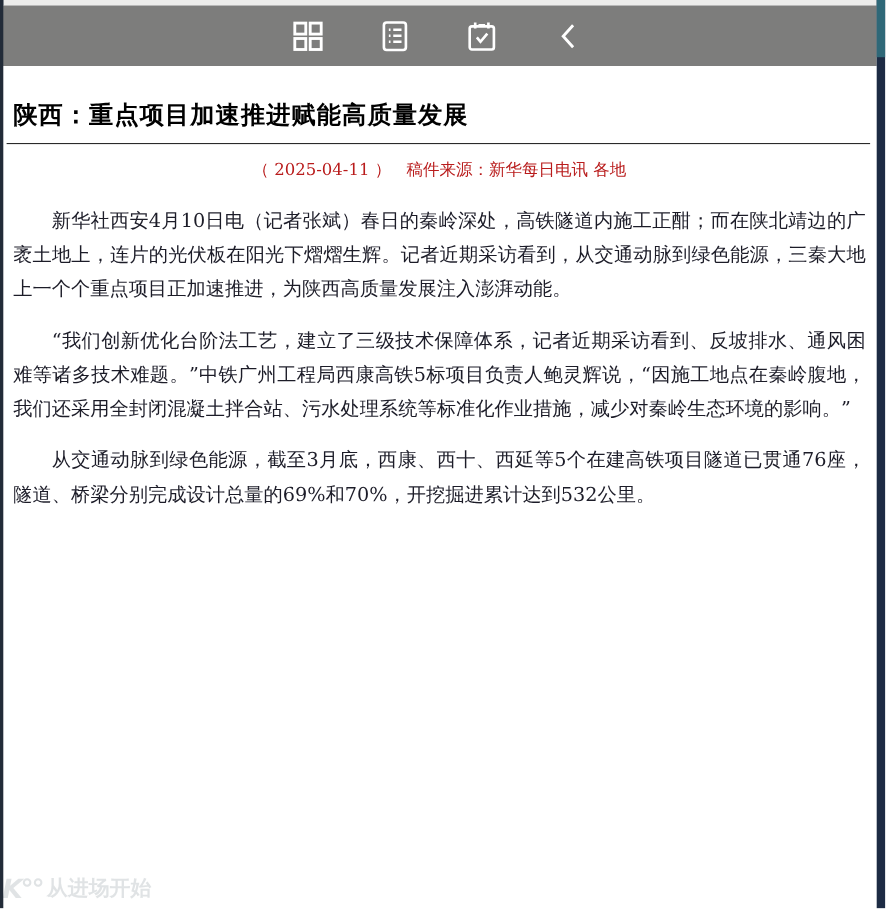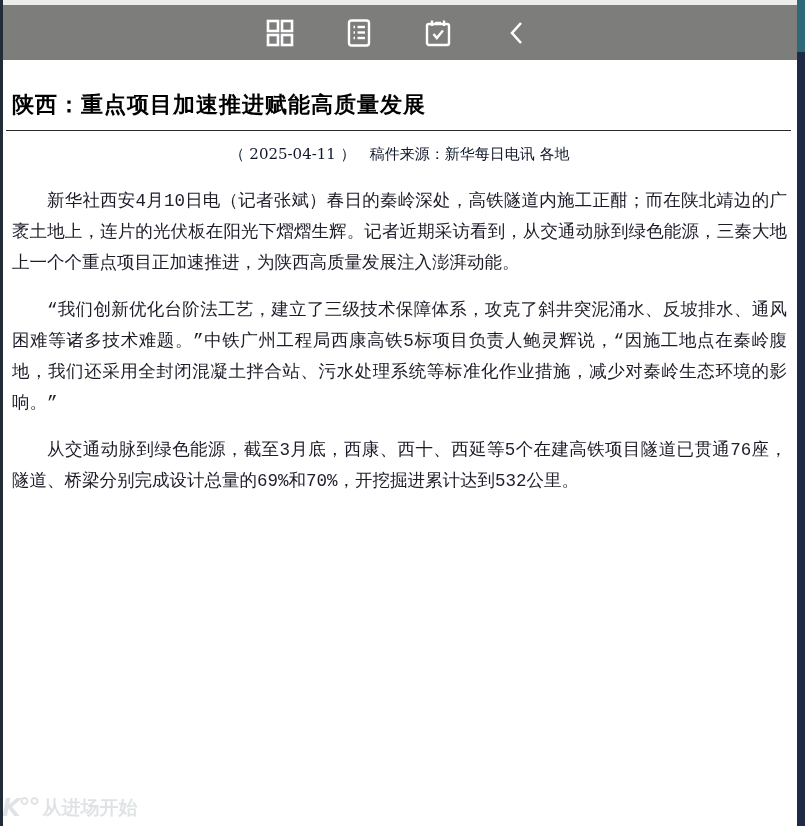--- a/index.html
+++ b/index.html
@@ -79,31 +79,30 @@
     letter-spacing: 1px;
   }
   .title-rule {
     border: none;
     border-top: 1px solid #2a2a2a;
     margin: 0 -4px 14px -6px;
   }
   .meta-line {
     text-align: center;
     font-size: 15px;
-    color: #0f172a;
+    color: #b91c1c;
     margin-bottom: 22px;
   }
   .meta-line .date-paren { margin-right: 14px; }
   .article-body p {
     font-size: 17.5px;
     line-height: 31px;
     text-indent: 2em;
     margin: 0 0 16px 0;
     text-align: justify;
-    font-family: Liberation Mono, monospace;
   }
   
   .watermark {
     position: absolute;
     left: 2px;
     bottom: 4px;
     display: flex;
     align-items: center;
     gap: 4px;
     opacity: 0.18;
@@ -166,21 +165,21 @@
   </div>
 
   <div class="content">
     <h1 class="article-title">陕西：重点项目加速推进赋能高质量发展</h1>
     <hr class="title-rule">
     <div class="meta-line">
       <span class="date-paren">（ 2025-04-11 ）</span><span>稿件来源：新华每日电讯 各地</span>
     </div>
     <div class="article-body">
       <p>新华社西安4月10日电（记者张斌）春日的秦岭深处，高铁隧道内施工正酣；而在陕北靖边的广袤土地上，连片的光伏板在阳光下熠熠生辉。记者近期采访看到，从交通动脉到绿色能源，三秦大地上一个个重点项目正加速推进，为陕西高质量发展注入澎湃动能。</p>
-      <p>“我们创新优化台阶法工艺，建立了三级技术保障体系，攻克了斜井突泥涌水、反坡排水、通风困难等诸多技术难题。”中铁广州工程局西康高铁5标项目负责人鲍灵辉说，“因施工地点在秦岭腹地，我们还采用全封闭混凝土拌合站、污水处理系统等标准化作业措施，减少对秦岭生态环境的影响。”</p>
+      <p>“我们创新优化台阶法工艺，建立了三级技术保障体系，记者近期采访看到、反坡排水、通风困难等诸多技术难题。”中铁广州工程局西康高铁5标项目负责人鲍灵辉说，“因施工地点在秦岭腹地，我们还采用全封闭混凝土拌合站、污水处理系统等标准化作业措施，减少对秦岭生态环境的影响。”</p>
       <p>从交通动脉到绿色能源，截至3月底，西康、西十、西延等5个在建高铁项目隧道已贯通76座，隧道、桥梁分别完成设计总量的69%和70%，开挖掘进累计达到532公里。</p>
 
     </div>
   </div>
 
   <div class="watermark">
     <span class="wm-logo">K°°</span>
     <span>从进场开始</span>
   </div>
 

